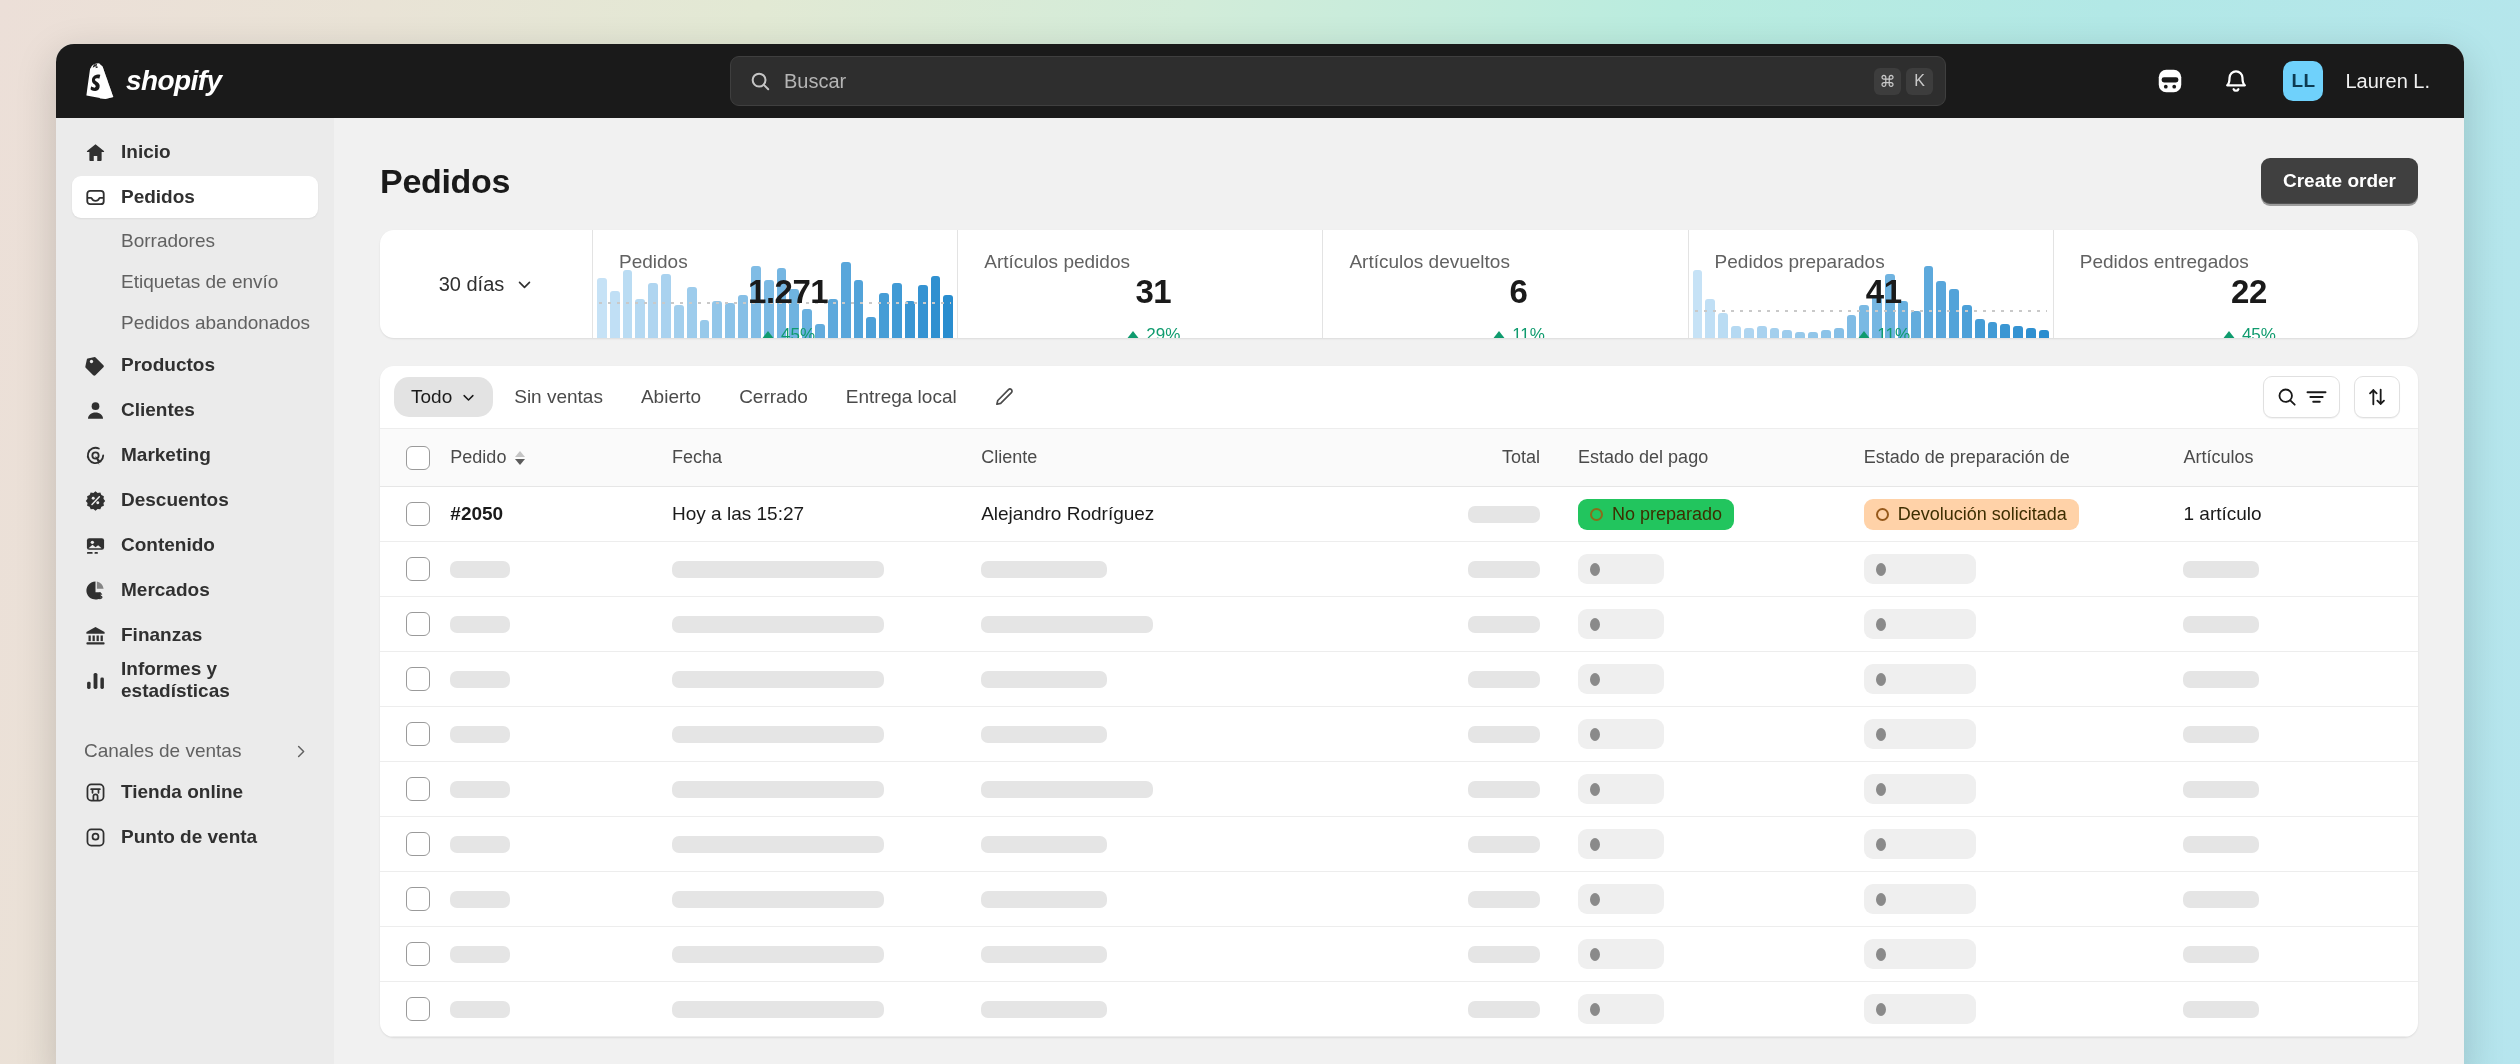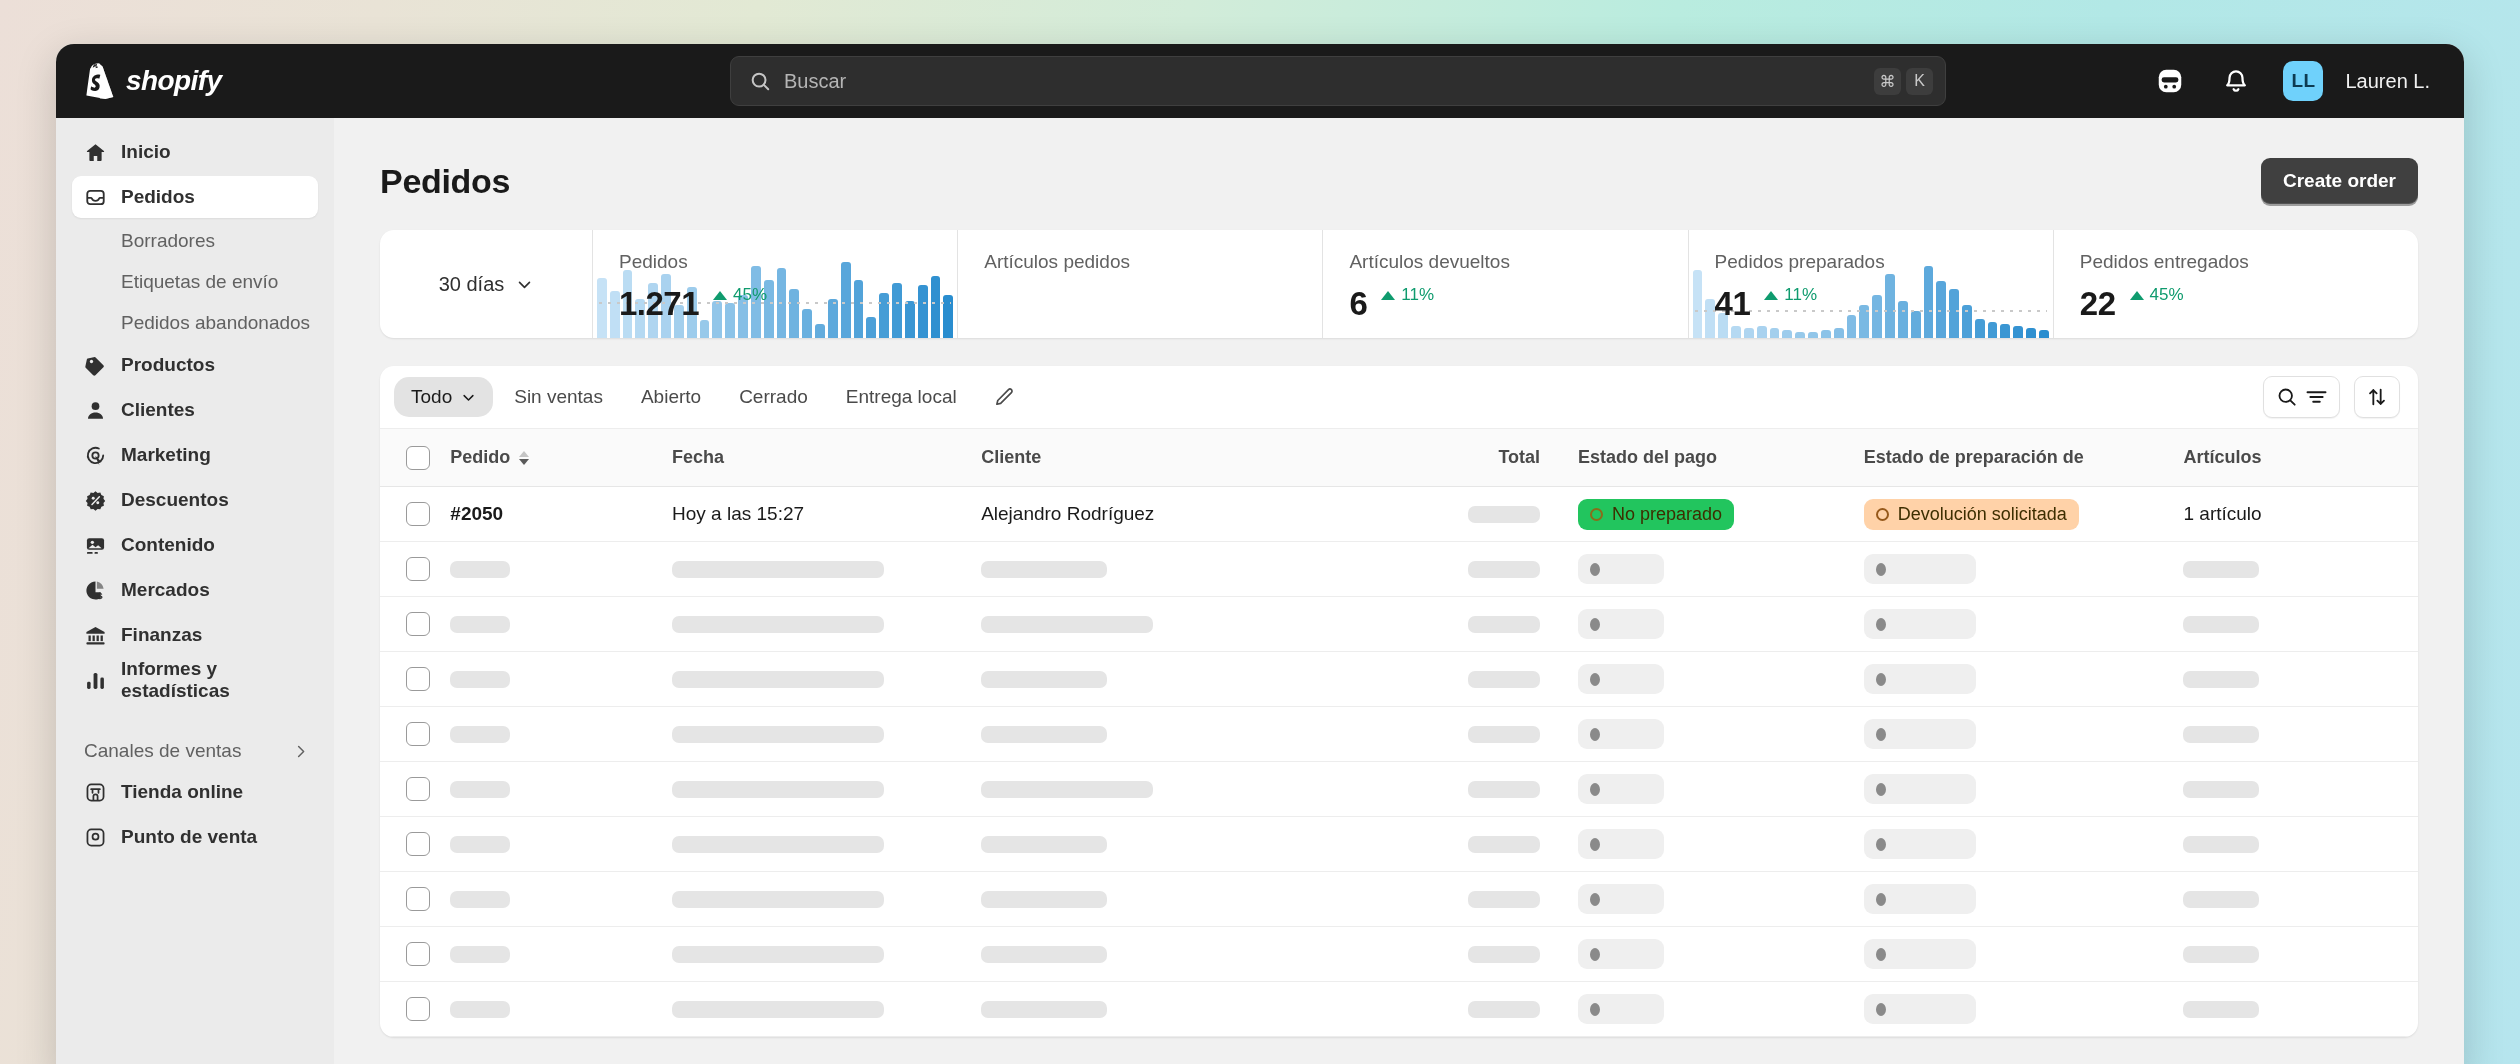--- a/index.html
+++ b/index.html
@@ -145,21 +145,21 @@
     border-right: 1px solid #e3e3e3;
   }
   .metric {
     flex: 1; position: relative;
     padding: 21px 0 0 26px;
     border-right: 1px solid #e3e3e3;
     overflow: hidden; cursor: pointer;
   }
   .metric:last-child { border-right: none; }
   .m-label { font-size: 19px; color: #616161; position: relative; z-index: 2; }
-  .m-row { display: flex; align-items: flex-start; gap: 14px; margin-top: 12px; position: relative; z-index: 2; }
+  .m-row { display: flex; align-items: center; gap: 14px; margin-top: 0; position: relative; z-index: 2; flex-direction: column; }
   .m-value { font-size: 33px; font-weight: 700; color: #1a1a1a; letter-spacing: -.5px; }
   .m-delta { font-size: 17px; color: #0f9b6e; display: flex; align-items: center; gap: 6px; font-weight: 500; }
   .tri {
     width: 0; height: 0;
     border-left: 7px solid transparent; border-right: 7px solid transparent;
     border-bottom: 9px solid #0f9b6e;
   }
   .spark {
     position: absolute; left: 0; bottom: 0; right: 0; height: 78px;
     display: flex; align-items: flex-end; gap: 3px;
@@ -193,21 +193,21 @@
     height: 42px; border-radius: 9px; border: 1px solid #e0e0e0;
     background: #fff; display: flex; align-items: center;
     justify-content: center; gap: 8px; padding: 0 12px;
     cursor: pointer; box-shadow: 0 1px 1px rgba(0,0,0,.05);
     margin-left: 10px;
   }
 
   table { width: 100%; border-collapse: collapse; table-layout: fixed; }
   thead tr { background: #fafafa; border-top: 1px solid #ededed; border-bottom: 1px solid #e6e6e6; }
   th {
-    text-align: left; font-size: 18px; font-weight: 700;
+    text-align: left; font-size: 18px; font-weight: 400;
     color: #4a4a4a; height: 58px; padding: 0;
   }
   .th-inner { display: flex; align-items: center; gap: 9px; }
   td { height: 55px; padding: 0; font-size: 19px; color: #1a1a1a; vertical-align: middle; }
   tbody tr { border-bottom: 1px solid #ededed; }
   .c-check { width: 66px; padding-left: 26px !important; }
   .c-order { width: 208px; }
   .c-date  { width: 290px; }
   .c-cust  { width: 360px; }
   .c-total { width: 200px; text-align: right; padding-right: 38px !important; }
@@ -501,20 +501,27 @@
             <span class="m-value">1.271</span>
             <span class="m-delta">
               <i class="tri"></i>
               <b style="font-weight:500">45%</b>
             </span>
           </div>
         </div>
 
         <div class="metric">
           <div class="m-label">Artículos pedidos</div>
+          <div class="m-row">
+            <span class="m-value">31</span>
+            <span class="m-delta">
+              <i class="tri"></i>
+              <b style="font-weight:500">29%</b>
+            </span>
+          </div>
         </div>
 
         <div class="metric">
           <div class="m-label">Artículos devueltos</div>
           <div class="m-row">
             <span class="m-value">6</span>
             <span class="m-delta">
               <i class="tri"></i>
               <b style="font-weight:500">11%</b>
             </span>

